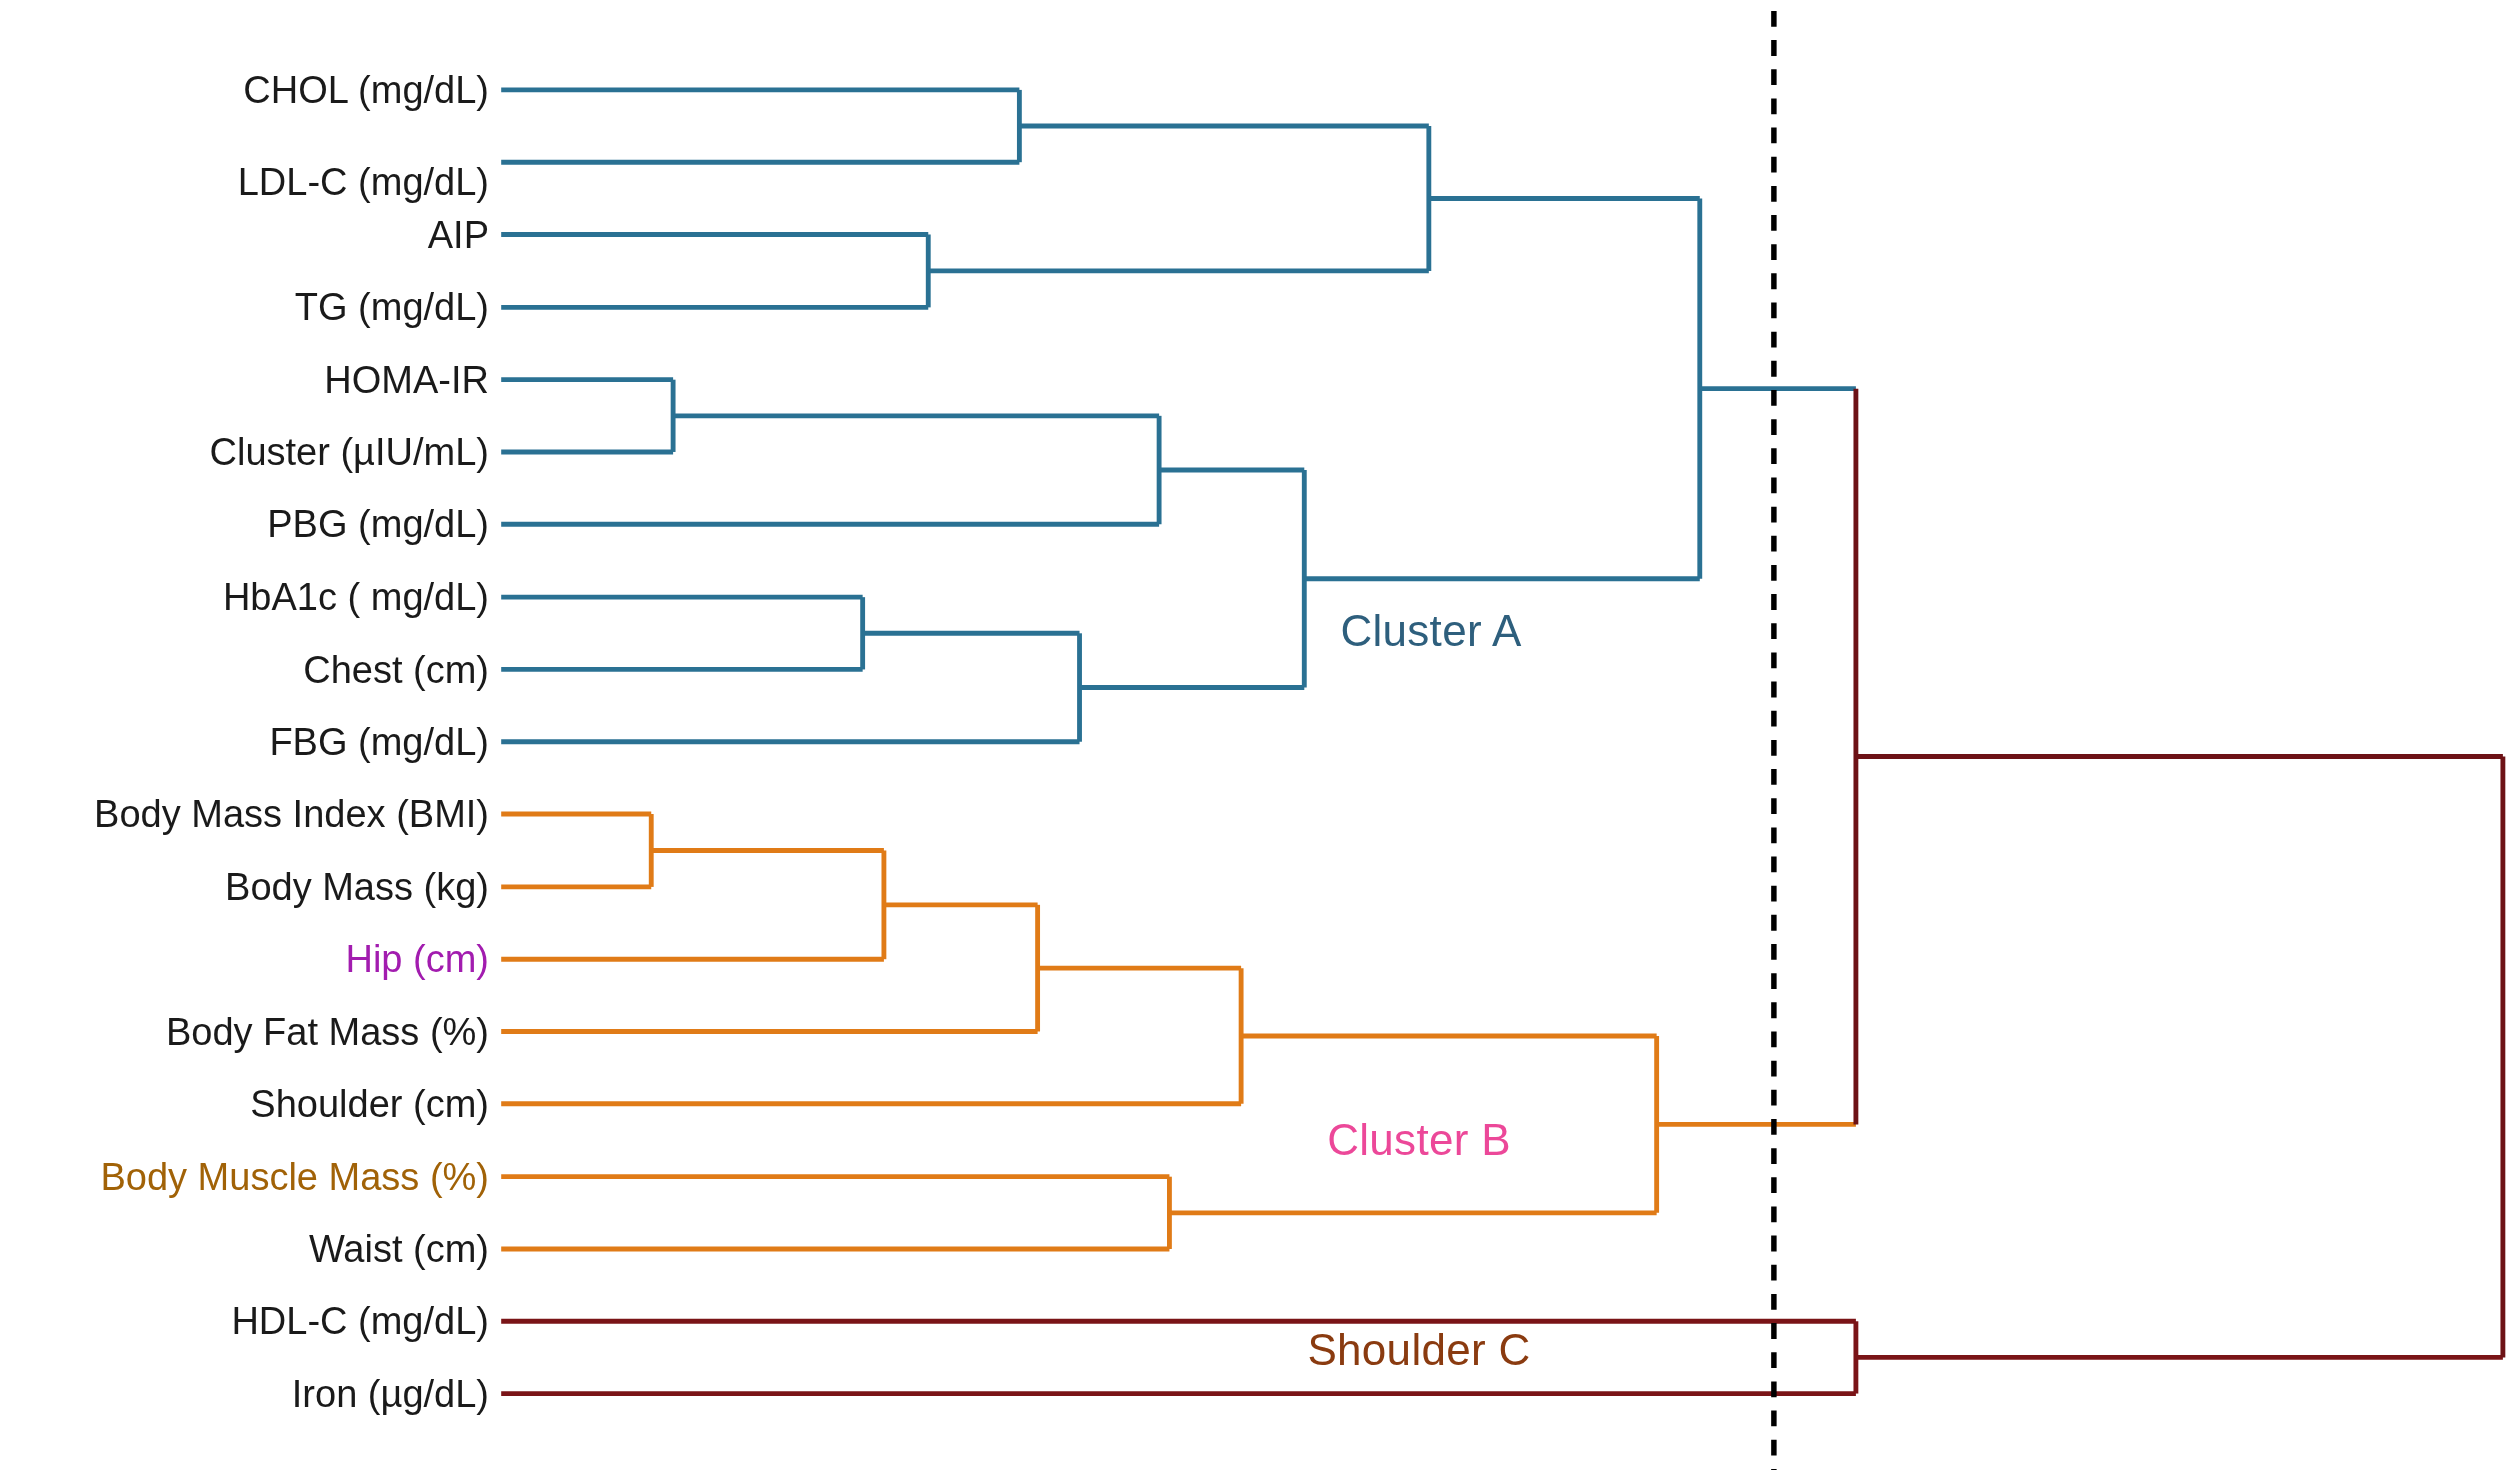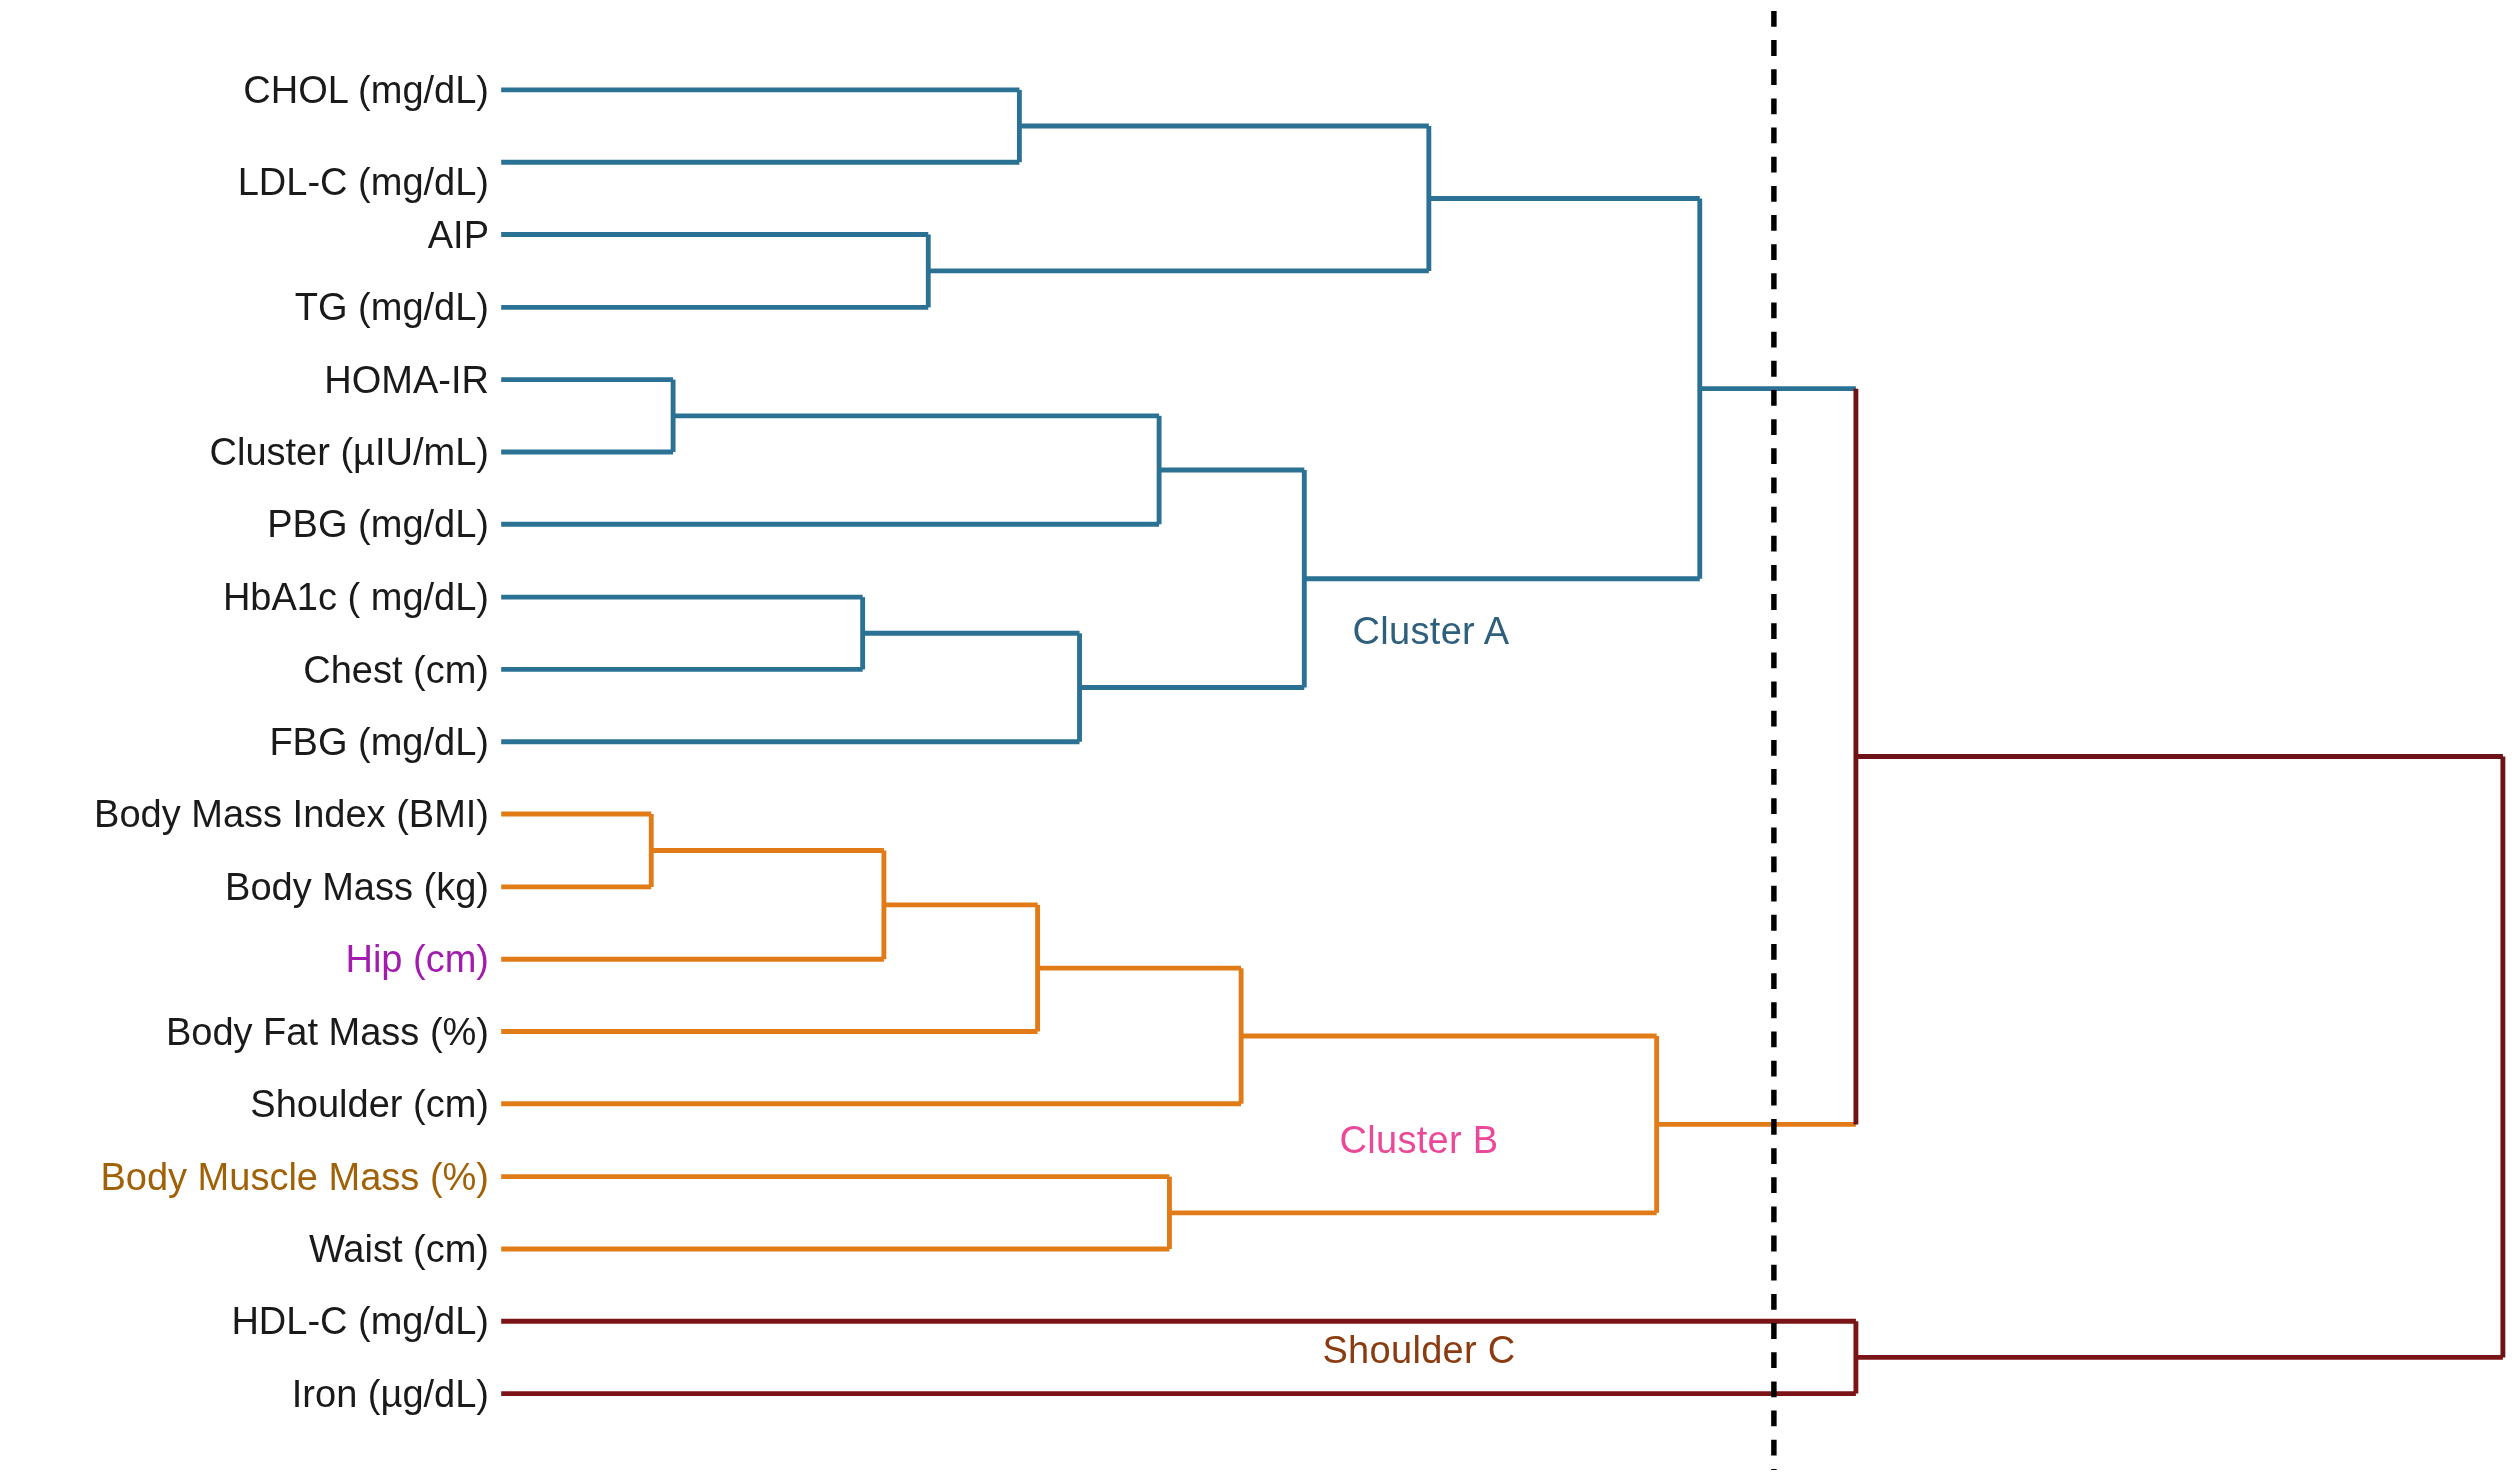--- a/index.html
+++ b/index.html
@@ -11,21 +11,21 @@
     text-align:right;
     color:#1a1a1a;
     font-size:38px;
     font-family:"Liberation Sans",sans-serif;
     line-height:1;
     white-space:nowrap;
     transform:translateY(-50%);
   }
   .cluster-label{
     position:absolute;
-    font-size:38px;
+    font-size:44px;
     font-family:"Liberation Sans",sans-serif;
     white-space:nowrap;
     transform:translate(-50%,-50%);
     letter-spacing:0.3px;
   }
 </style>
 </head>
 <body>
 
 <div id="stage">

